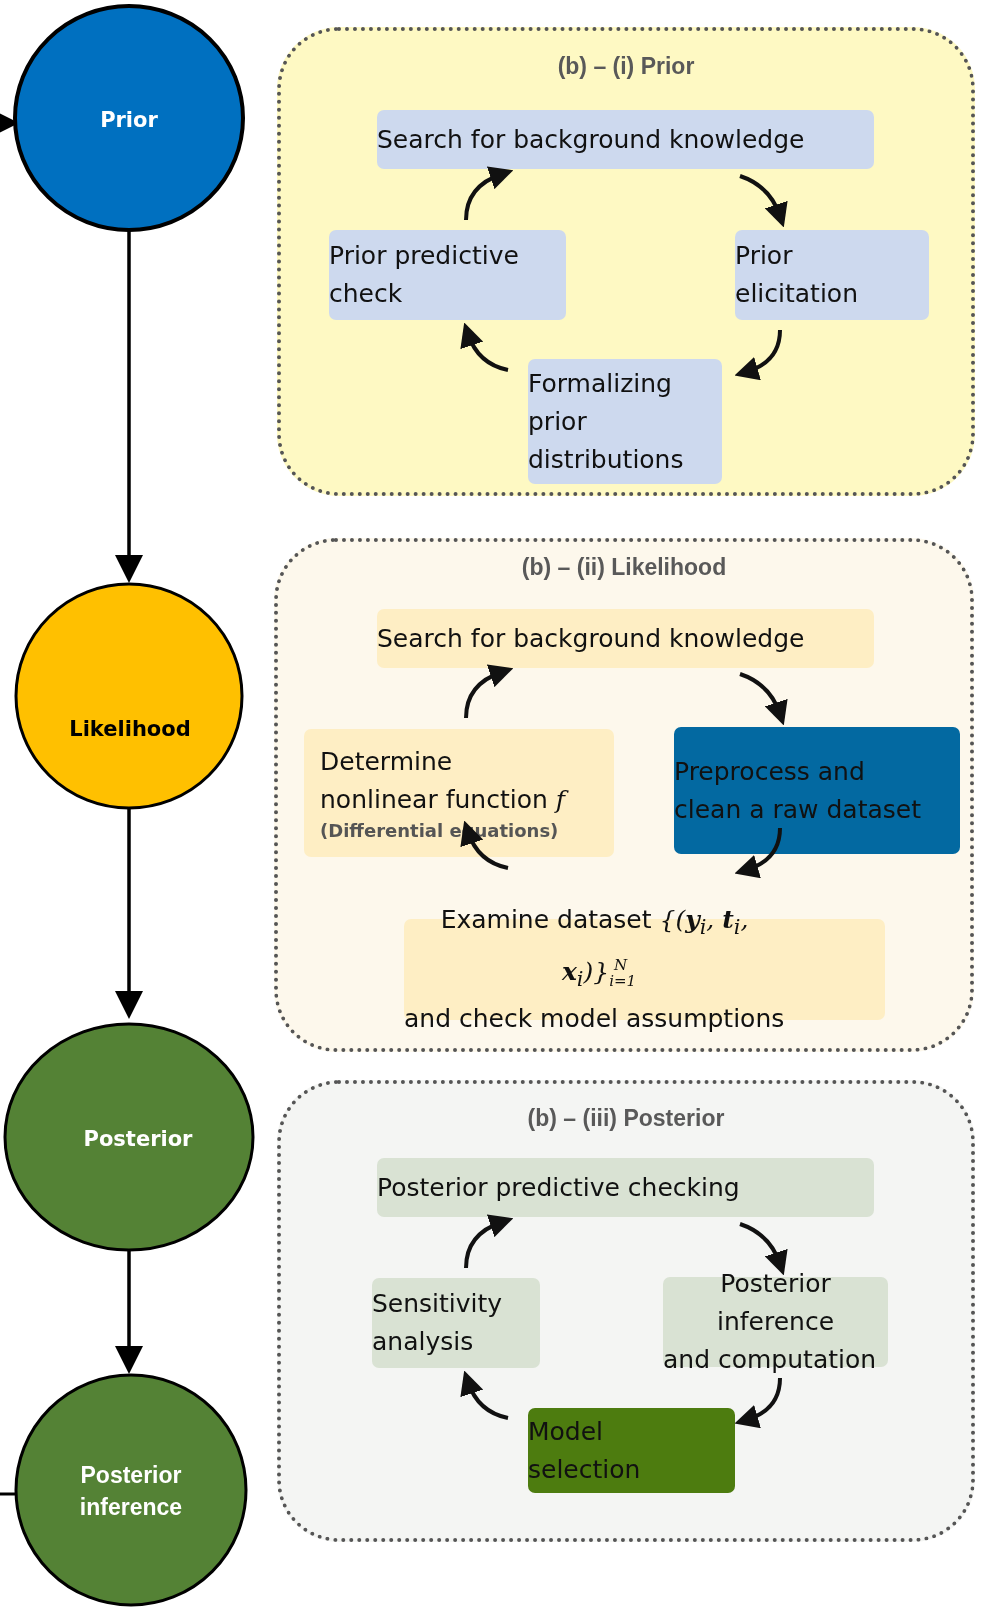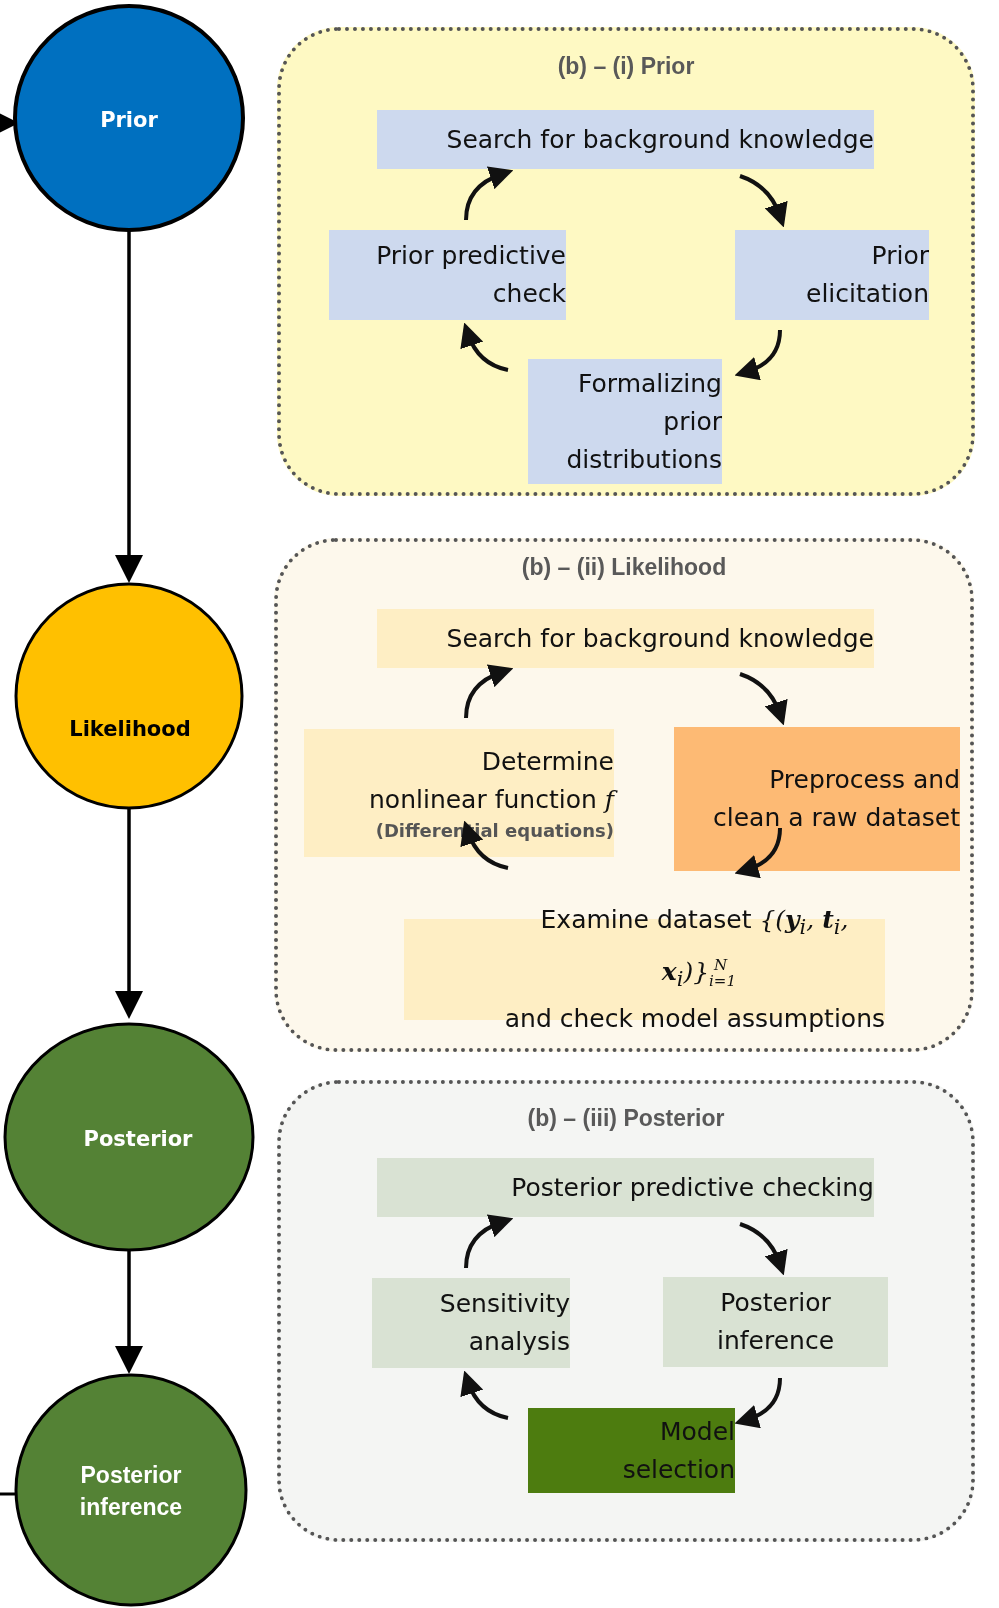--- a/index.html
+++ b/index.html
@@ -19,23 +19,23 @@
     position: absolute; border: 4px dotted #555; border-radius: 62px;
     box-sizing: border-box;
   }
   .panel-title {
     position: absolute; left: 0; right: 0; text-align: center;
     font-family: "Liberation Sans", sans-serif; font-weight: bold;
     color: #595959; font-size: 23px;
   }
   .box {
     position: absolute; box-sizing: border-box; display: flex;
-    flex-direction: column; align-items: flex-end; justify-content: center;
+    flex-direction: column; align-items: flex-start; justify-content: center;
     text-align: center; color: #111; font-family: "DejaVu Sans", sans-serif;
-    font-size: 25px; line-height: 38px;
+    font-size: 25px; line-height: 38px; border-radius: 7px;
   }
   .box .sub { font-size: 18px; line-height: 24px; color: #555; font-weight: bold; }
   .math { font-family: "DejaVu Serif", serif; font-style: italic; }
   .math b { font-style: italic; }
   .arrows { position: absolute; left: 0; top: 0; width: 999px; height: 1608px; pointer-events: none; }
 </style>
 </head>
 <body>
 
 <svg id="flow-svg" viewBox="0 0 260 1608">
@@ -82,21 +82,21 @@
   <span>Prior predictive</span>
   <span>check</span>
 </div>
 
 <div class="panel" style="left:274px; top:538px; width:700px; height:514px; background:#fdf8ec;">
   <div class="panel-title" style="top:12px;">(b) – (ii) Likelihood</div>
 </div>
 <div class="box" style="left:377px; top:609px; width:497px; height:59px; background:#feeec4;">
   <span>Search for background knowledge</span>
 </div>
-<div class="box" style="left:674px; top:727px; width:286px; height:144px; background:#fdba74;">
+<div class="box" style="left:674px; top:727px; width:286px; height:127px; background:#0369a1;">
   <span>Preprocess and</span>
   <span>clean a raw dataset</span>
 </div>
 <div class="box" style="left:404px; top:919px; width:481px; height:101px; background:#feeec4;">
   <span>
     <span>Examine dataset </span><span class="math">{(<b>y</b><sub>i</sub>, <b>t</b><sub>i</sub>, <b>x</b><sub>i</sub>)}<sub style="font-size:15px">i=1</sub><sup style="font-size:15px; margin-left:-22px">N</sup></span>
   </span>
   <span>and check model assumptions</span>
 </div>
 <div class="box" style="left:304px; top:729px; width:310px; height:128px; background:#feeec4;padding-left:16px;">
@@ -106,26 +106,27 @@
 </div>
 
 <div class="panel" style="left:277px; top:1080px; width:698px; height:462px; background:#f4f5f3;">
   <div class="panel-title" style="top:21px;">(b) – (iii) Posterior</div>
 </div>
 <div class="box" style="left:377px; top:1158px; width:497px; height:59px; background:#d9e2d3;">
   <span>Posterior predictive checking</span>
 </div>
 <div class="box" style="left:663px; top:1277px; width:225px; height:90px; background:#d9e2d3;">
   <span>Posterior inference</span>
+  <span>and computation</span>
 </div>
 <div class="box" style="left:528px; top:1408px; width:207px; height:85px; background:#4d7c0f;">
   <span>Model</span>
   <span>selection</span>
 </div>
-<div class="box" style="left:372px; top:1278px; width:198px; height:90px; background:#d9e2d3;">
+<div class="box" style="left:372px; top:1278px; width:168px; height:90px; background:#d9e2d3;">
   <span>Sensitivity</span>
   <span>analysis</span>
 </div>
 
 <svg class="arrows" viewBox="0 0 999 1608">
   <defs>
     <marker id="ca" markerWidth="6" markerHeight="6" refX="3" refY="3" orient="auto" markerUnits="strokeWidth">
       <path d="M0,0 L6,3 L0,6 z" fill="#111"></path>
     </marker>
   </defs>

